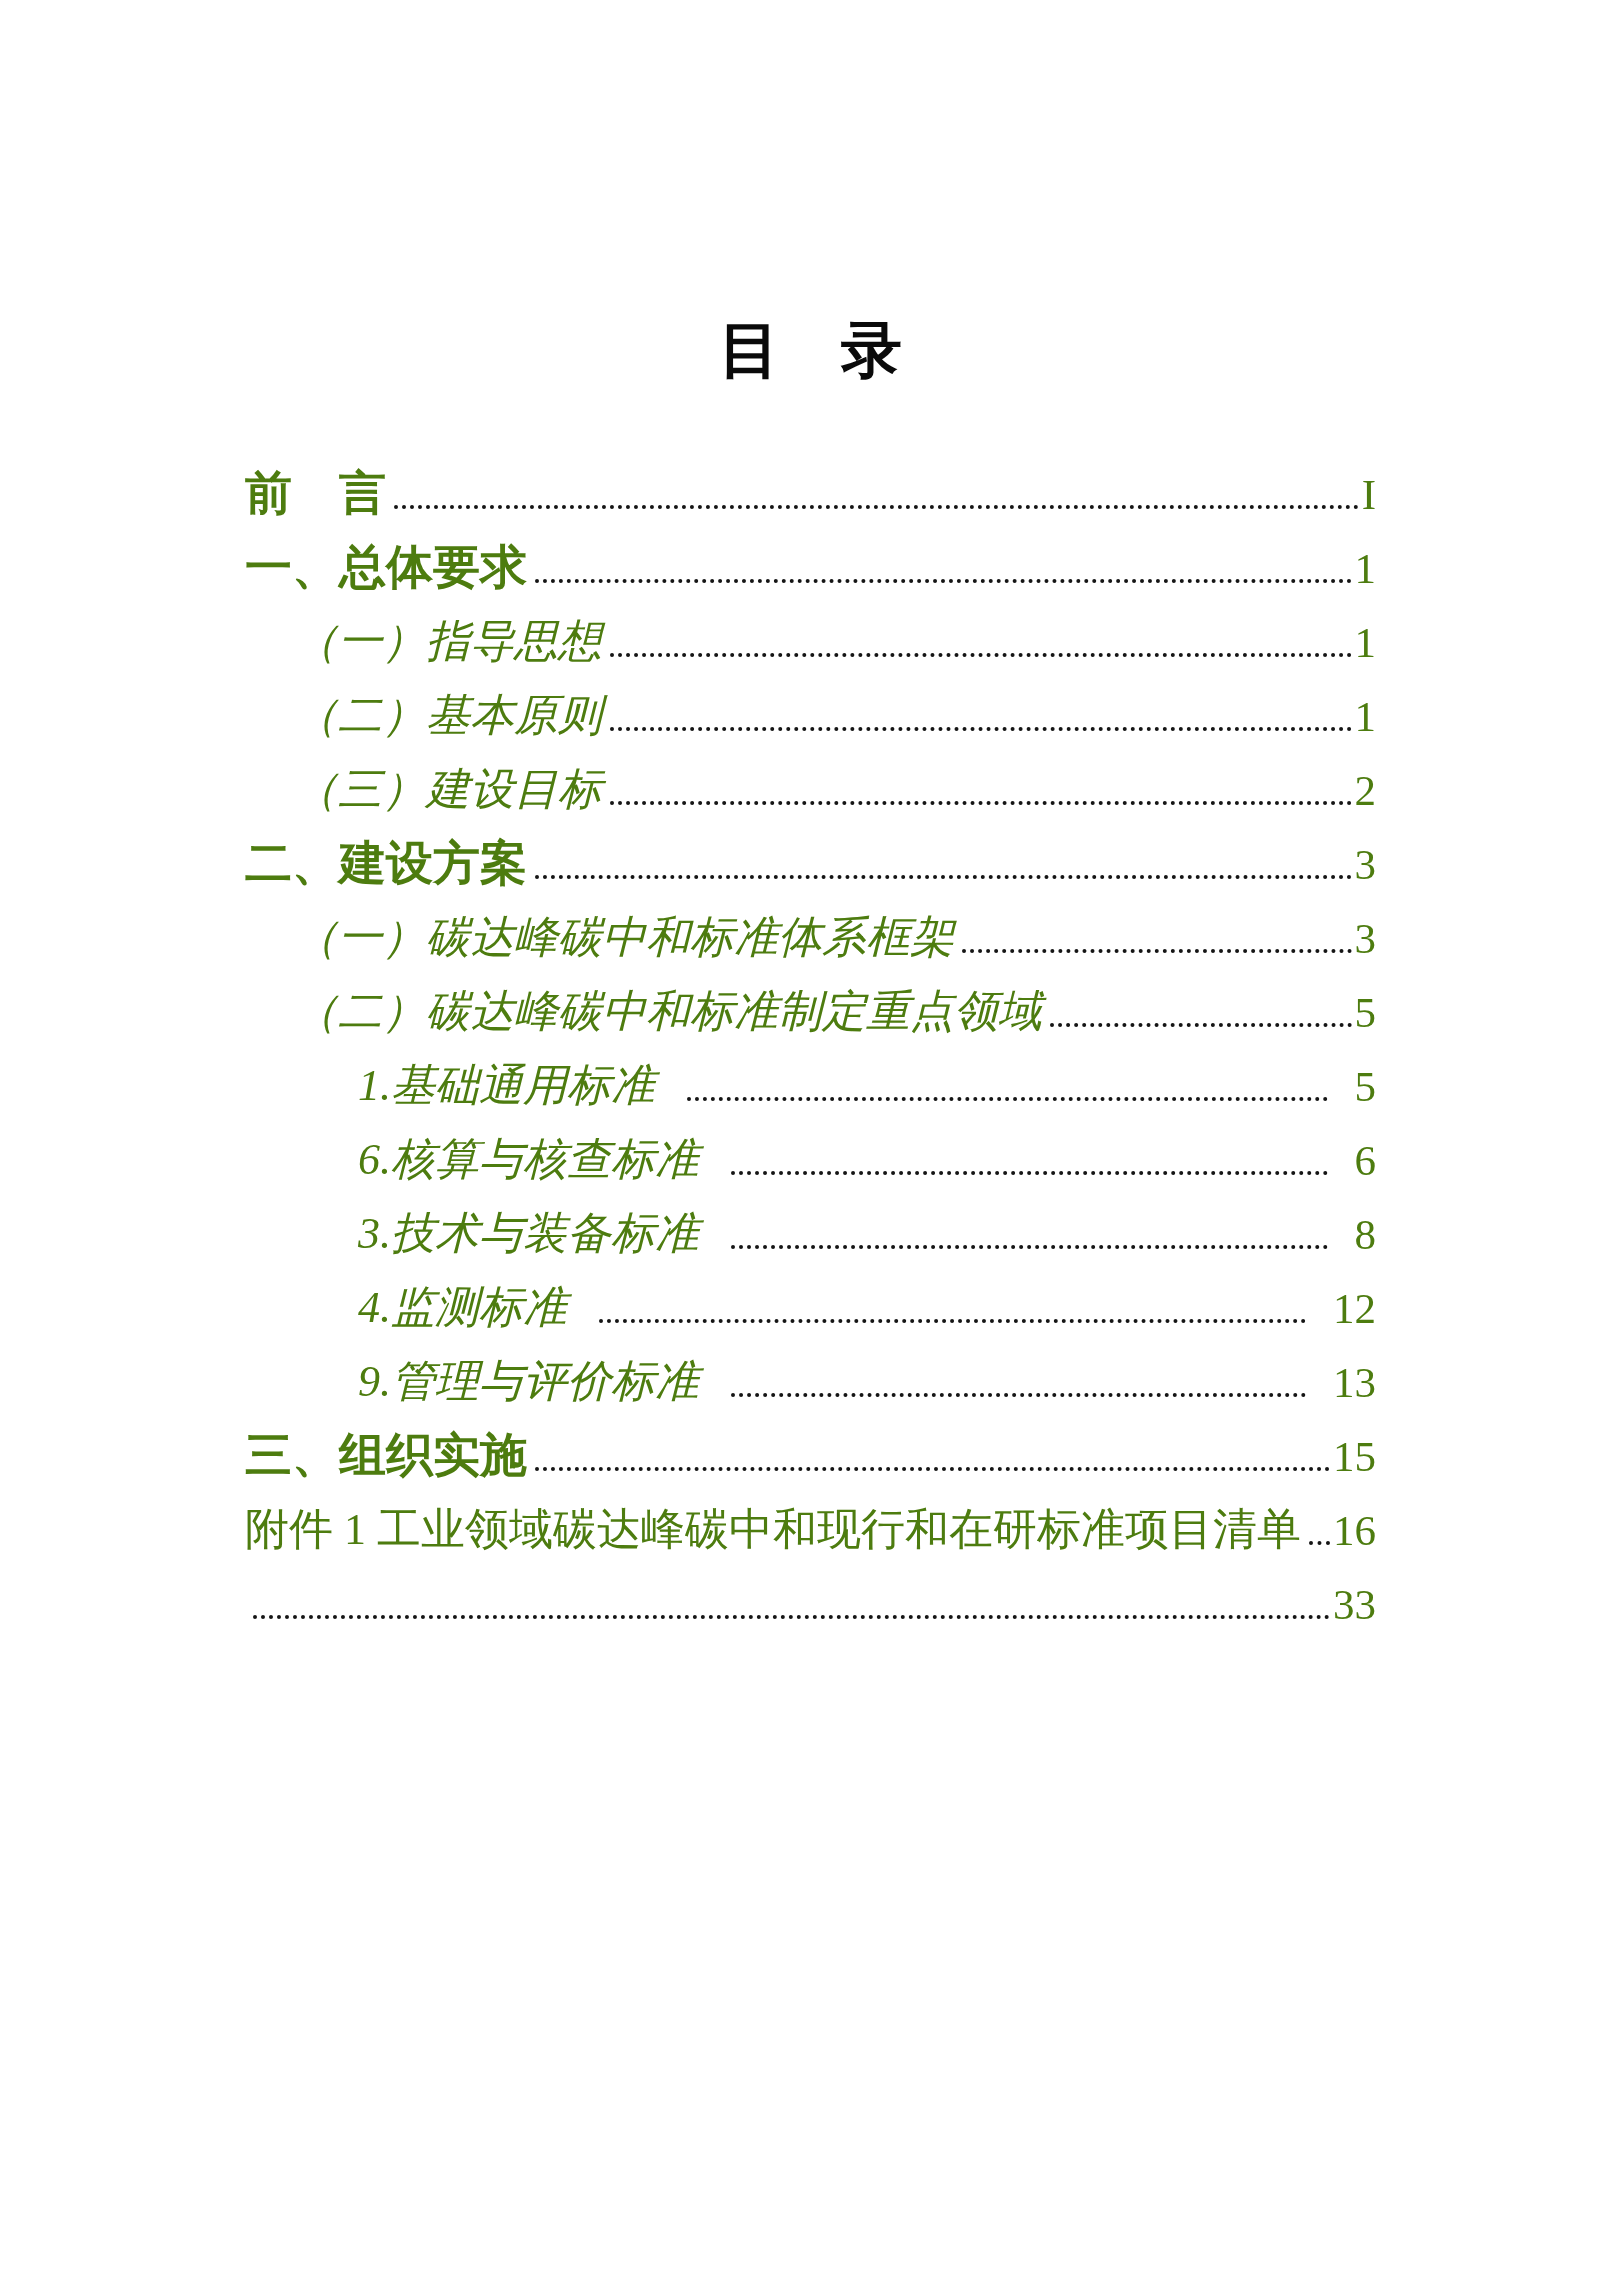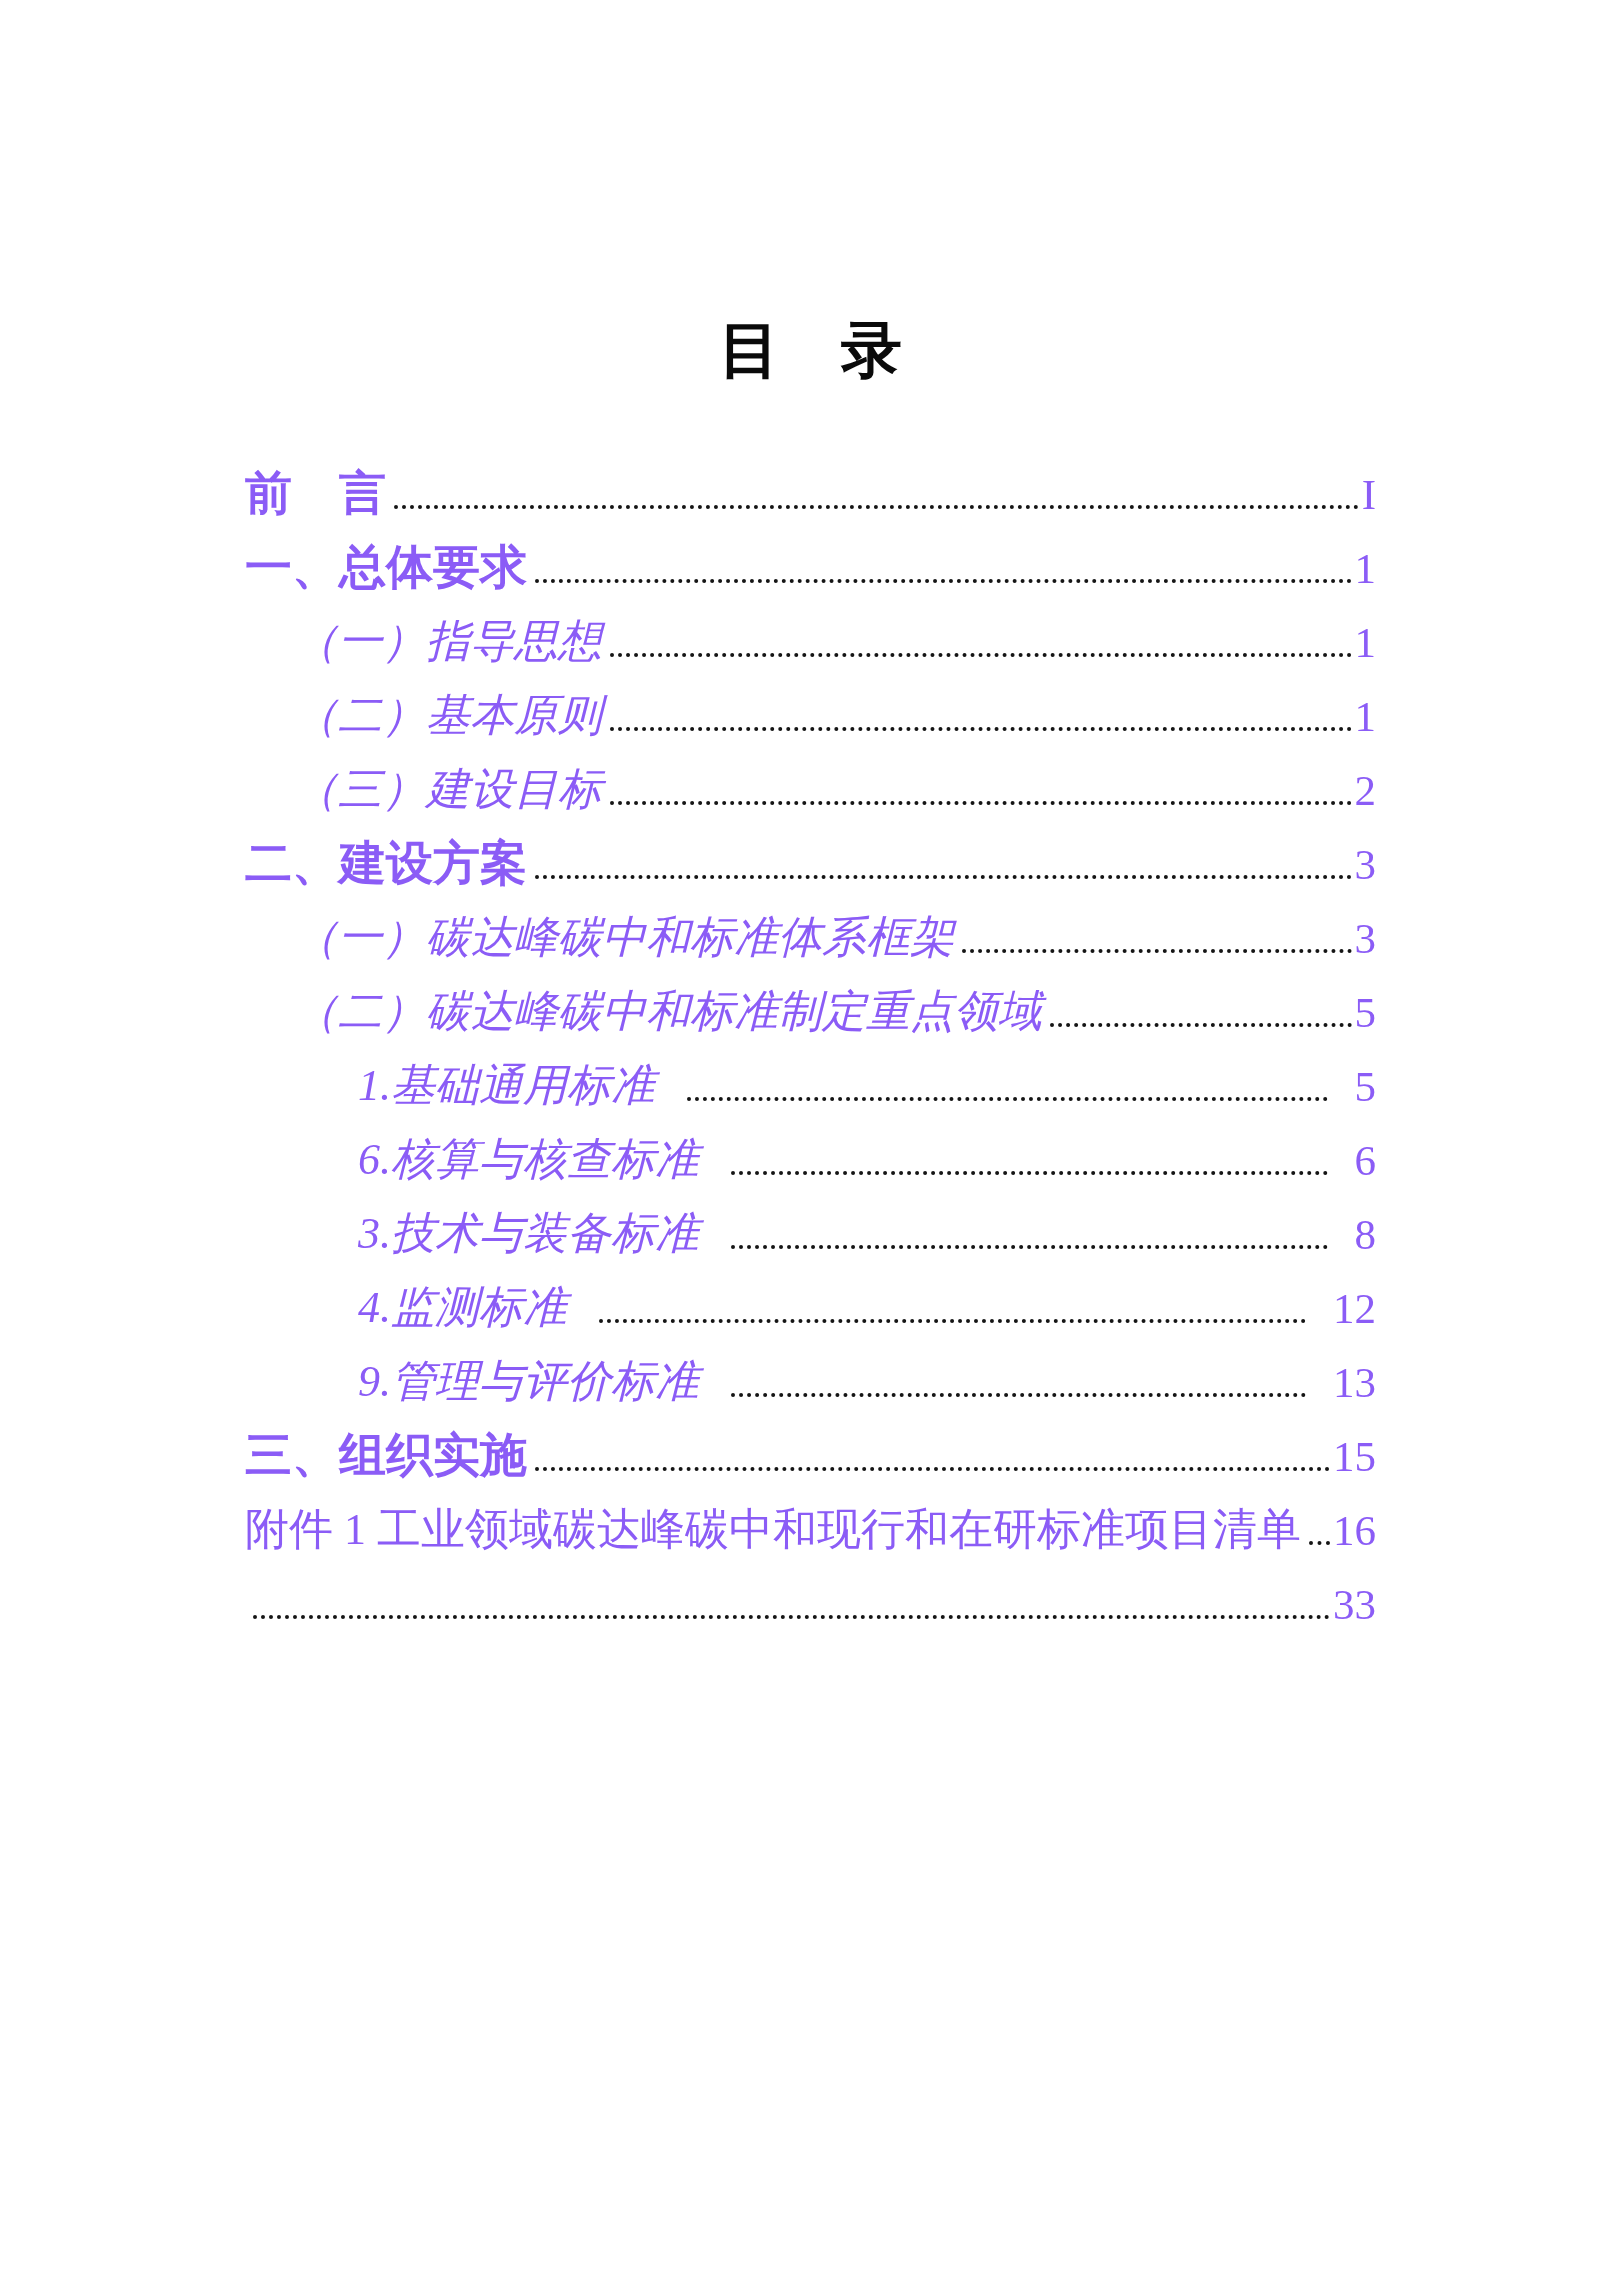--- a/index.html
+++ b/index.html
@@ -31,21 +31,21 @@
     color: #0a0a0a;
     white-space: pre;
   }
   .toc {
     margin-top: 61px;
   }
   .toc-row {
     display: flex;
     align-items: flex-end;
     height: 74px;
-    color: #8b5cf6;
+    color: #4d7c0f;
   }
   .toc-row .label {
     line-height: 1;
     white-space: pre;
     flex: 0 0 auto;
   }
   .toc-row .leader {
     flex: 1 1 auto;
     min-width: 17.6px;
     border-bottom: 4.9px dotted #151515;

